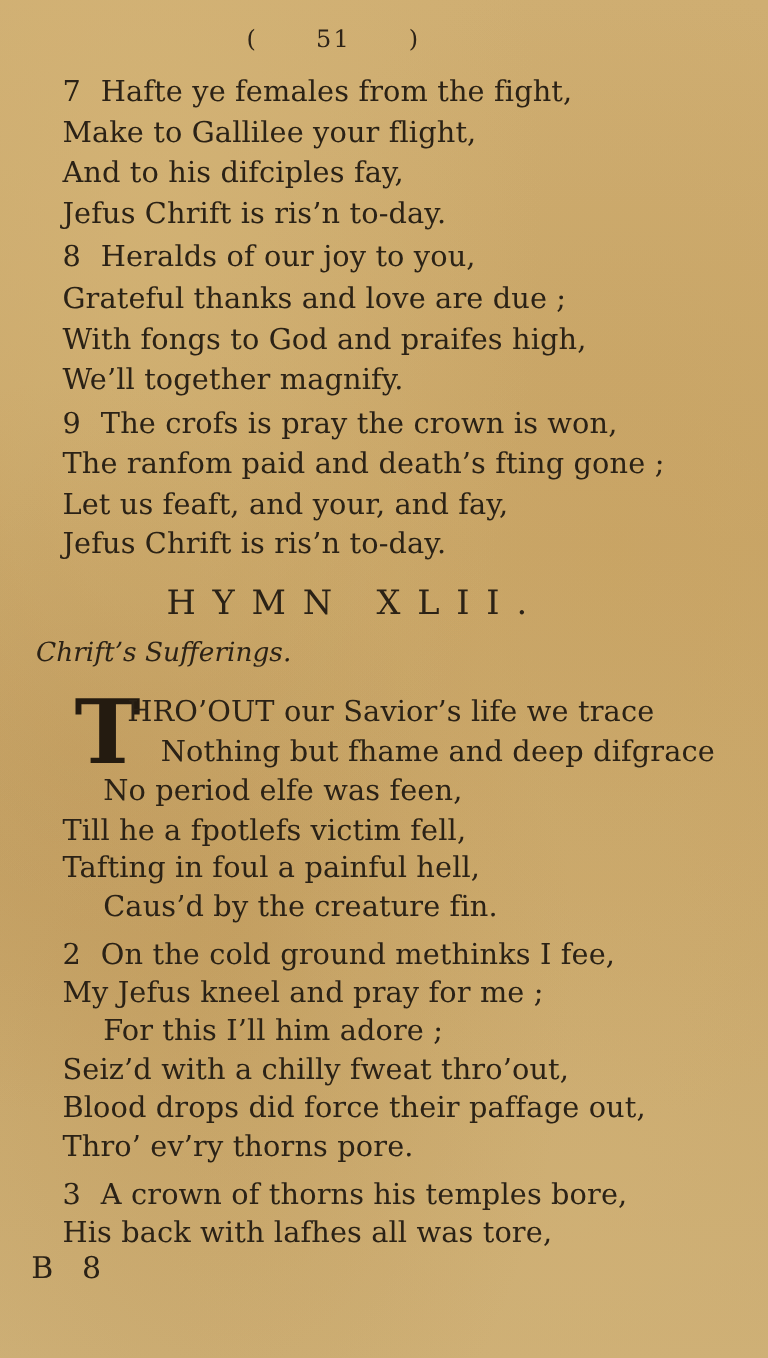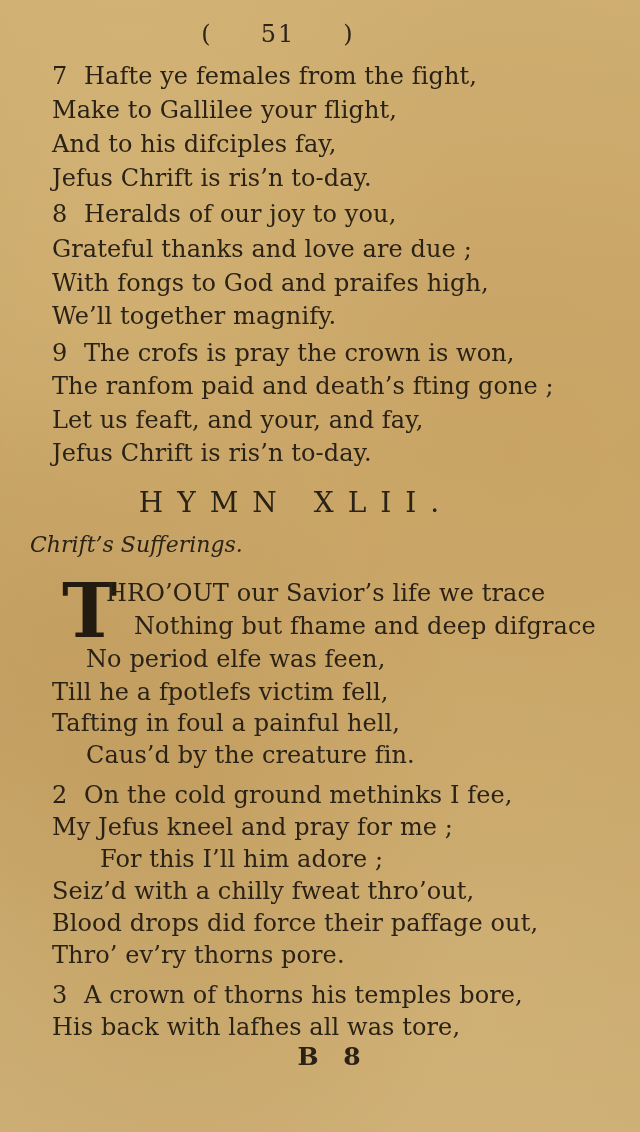--- a/index.html
+++ b/index.html
@@ -25,21 +25,21 @@
         linear-gradient(180deg, #cfae72 0%, #c8a668 40%, #c9a86c 70%, #cdaf76 100%);
       font-family: "DejaVu Serif", "Liberation Serif", serif;
       color: #2b2216;
     }
     .folio {
       position: absolute;
       top: 20px;
       left: 0;
       width: 556px;
       text-align: center;
-      font-size: 24px;
+      font-size: 20px;
       letter-spacing: 2px;
       color: #2e2418;
     }
     .folio .paren { display: inline-block; margin: 0 48px; }
     .line {
       position: absolute;
       left: 52px;
       font-size: 24px;
       white-space: nowrap;
       line-height: 32px;
@@ -75,23 +75,22 @@
       font-size: 74px;
       line-height: 62px;
       font-weight: bold;
       color: #241b10;
     }
     .signature {
       position: absolute;
       top: 1042px;
       left: 0;
       width: 640px;
-      text-align: center;
       font-size: 25px;
-      font-weight: bold;
+      font-weight: normal;
       padding-left: 26px;
       box-sizing: border-box;
       letter-spacing: 8px;
     }
   </style>
 </head>
 <body>
 
 <div class="page">
 
@@ -129,21 +128,21 @@
     <div class="line" style="top:610px; left:134px">Nothing but fhame and deep difgrace</div>
     <div class="line" style="top:643px; left:86px">No period elfe was feen,</div>
     <div class="line" style="top:676px; left:52px">Till he a fpotlefs victim fell,</div>
     <div class="line" style="top:707px; left:52px">Tafting in foul a painful hell,</div>
     <div class="line" style="top:739px; left:86px">Caus’d by the creature fin.</div>
   </div>
 
   <div>
     <div class="line" style="top:779px"><span class="num">2</span><span>On the cold ground methinks I fee,</span></div>
     <div class="line" style="top:811px">My Jefus kneel and pray for me ;</div>
-    <div class="line" style="top:843px; left:100px">For this I’ll him adore ;</div>
+    <div class="line" style="top:843px; left:86px">For this I’ll him adore ;</div>
     <div class="line" style="top:875px">Seiz’d with a chilly fweat thro’out,</div>
     <div class="line" style="top:907px">Blood drops did force their paffage out,</div>
     <div class="line" style="top:939px">Thro’ ev’ry thorns pore.</div>
   </div>
 
   <div>
     <div class="line" style="top:979px"><span class="num">3</span><span>A crown of thorns his temples bore,</span></div>
     <div class="line" style="top:1011px">His back with lafhes all was tore,</div>
   </div>
 

